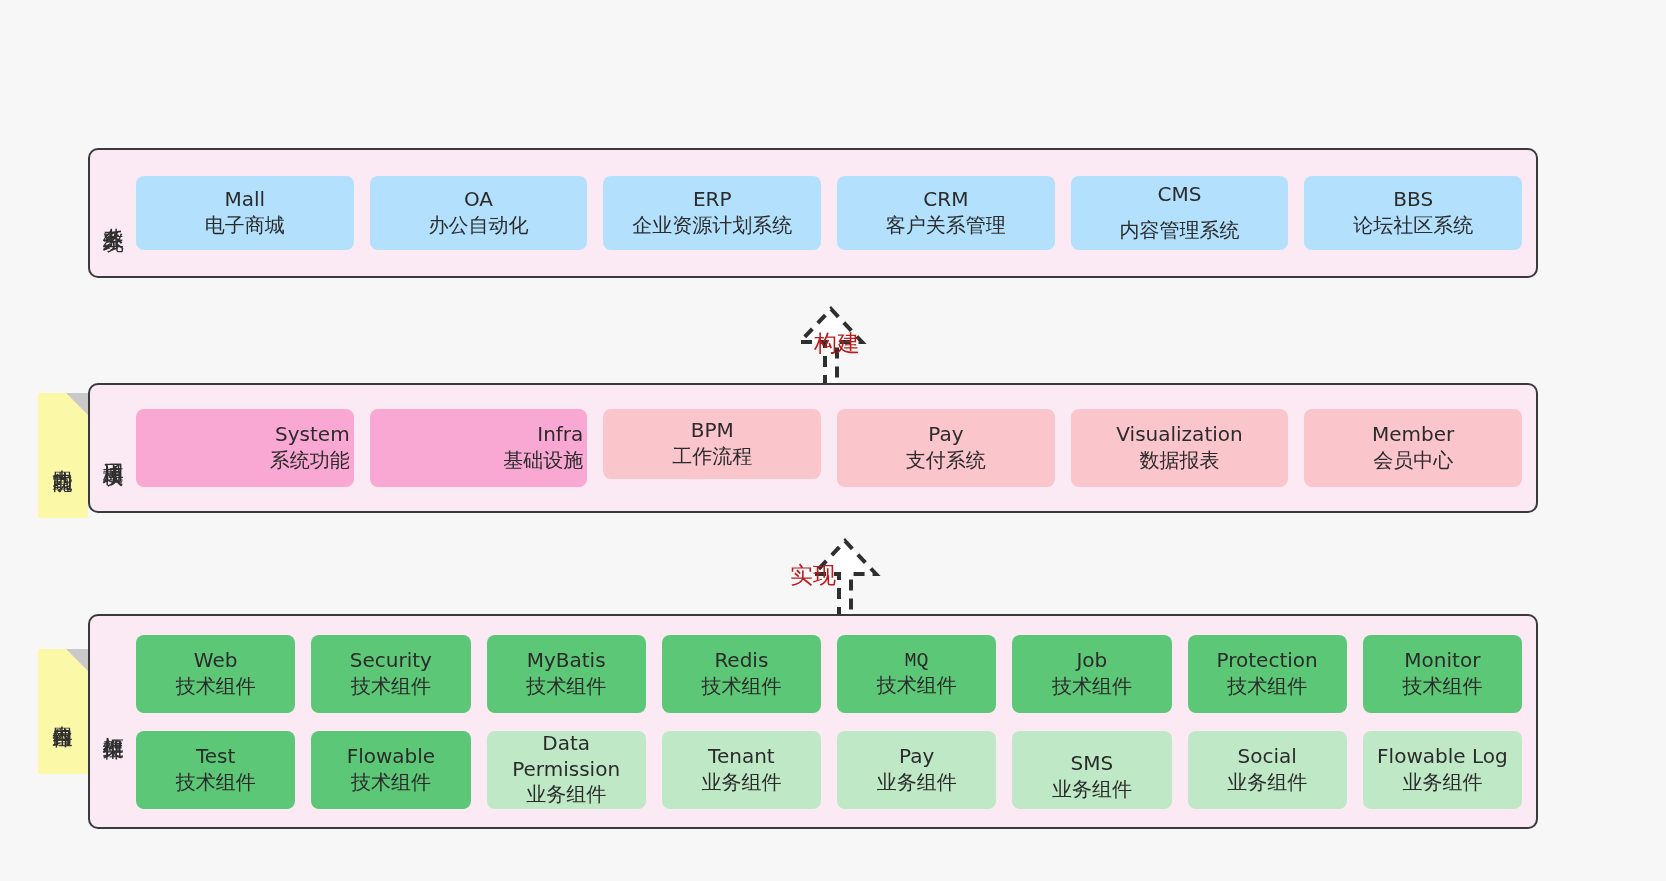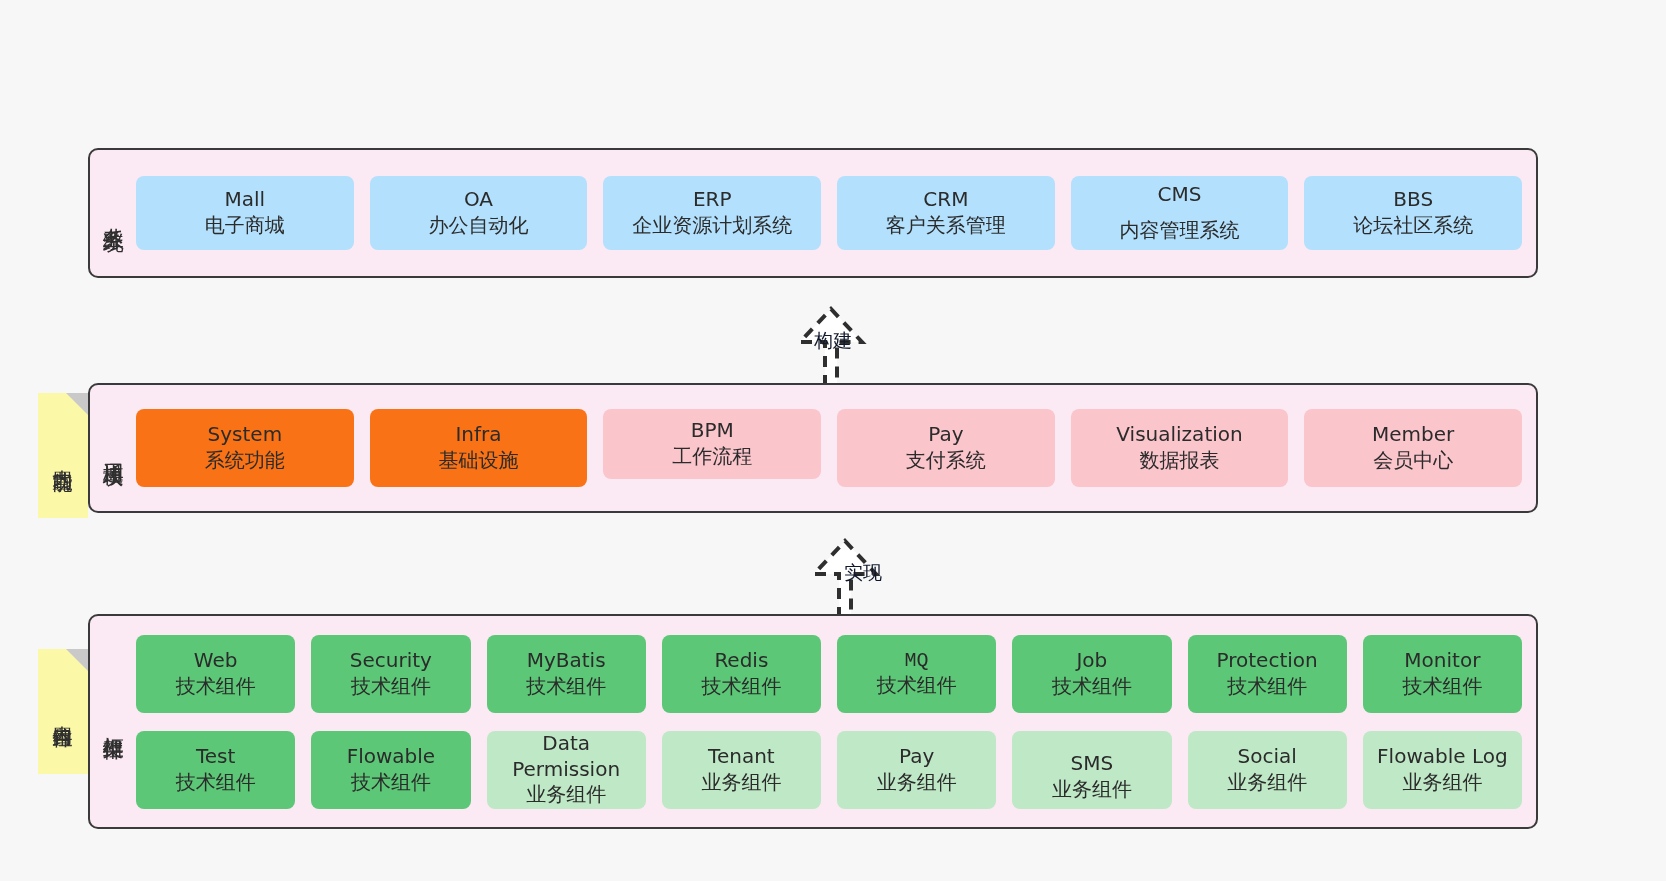--- a/index.html
+++ b/index.html
@@ -72,21 +72,21 @@
     line-height: 1.28;
     color: #2b2b2b;
     box-sizing: border-box;
     padding: 6px 4px;
   }
   .cell .t-en { display: block; }
   .cell .t-cn { display: block; }
 
   
   .c-blue       { background: #b3e0fc; }
-  .c-red        { background: #f97316; }
+  .c-red        { background: #f9a8d4; align-items: flex-end; }
   .c-pink       { background: #fbc5cc; }
   .c-green      { background: #5cc776; }
   .c-lightgreen { background: #bfe8c6; }
 
   
   .note {
     position: absolute;
     background: #fbf8a8;
     box-sizing: border-box;
     display: flex;
@@ -110,22 +110,22 @@
     border-top: 22px solid #c9c9c9;
   }
 
   
   .arrow {
     position: absolute;
     pointer-events: none;
   }
   .arrow-label {
     position: absolute;
-    font-size: 19px;
-    color: #0f172a;
+    font-size: 23px;
+    color: #b91c1c;
     background: transparent;
     white-space: nowrap;
     user-select: none;
   }
 </style>
 </head>
 <body>
 
 <div id="canvas">
 
@@ -198,21 +198,21 @@
           <span class="t-en">Member</span>
           <span class="t-cn">会员中心</span>
         </div>
       </div>
     </div>
   </div>
 
   <svg class="arrow" style="left:770px; top:490px; width:150px; height:92px;" viewBox="0 0 150 92">
     <path d="M 69 92 L 69 48 L 44 48 L 75 15 L 106 48 L 81 48 L 81 92" fill="#ffffff" stroke="#2f2f2f" stroke-width="4" stroke-dasharray="11 8" stroke-linejoin="miter"></path>
   </svg>
-  <div class="arrow-label" style="left:844px; top:524px;">实现</div>
+  <div class="arrow-label" style="left:790px; top:524px;">实现</div>
 
   <div class="note" style="left:38px; top:613px; width:50px; height:125px;">
     <span>内置组件</span>
   </div>
 
   <div class="band" id="band-framework" style="left:88px; top:578px; width:1450px; height:215px;">
     <div class="band-label">框架组件</div>
     <div class="band-body">
 
       <div class="row">

